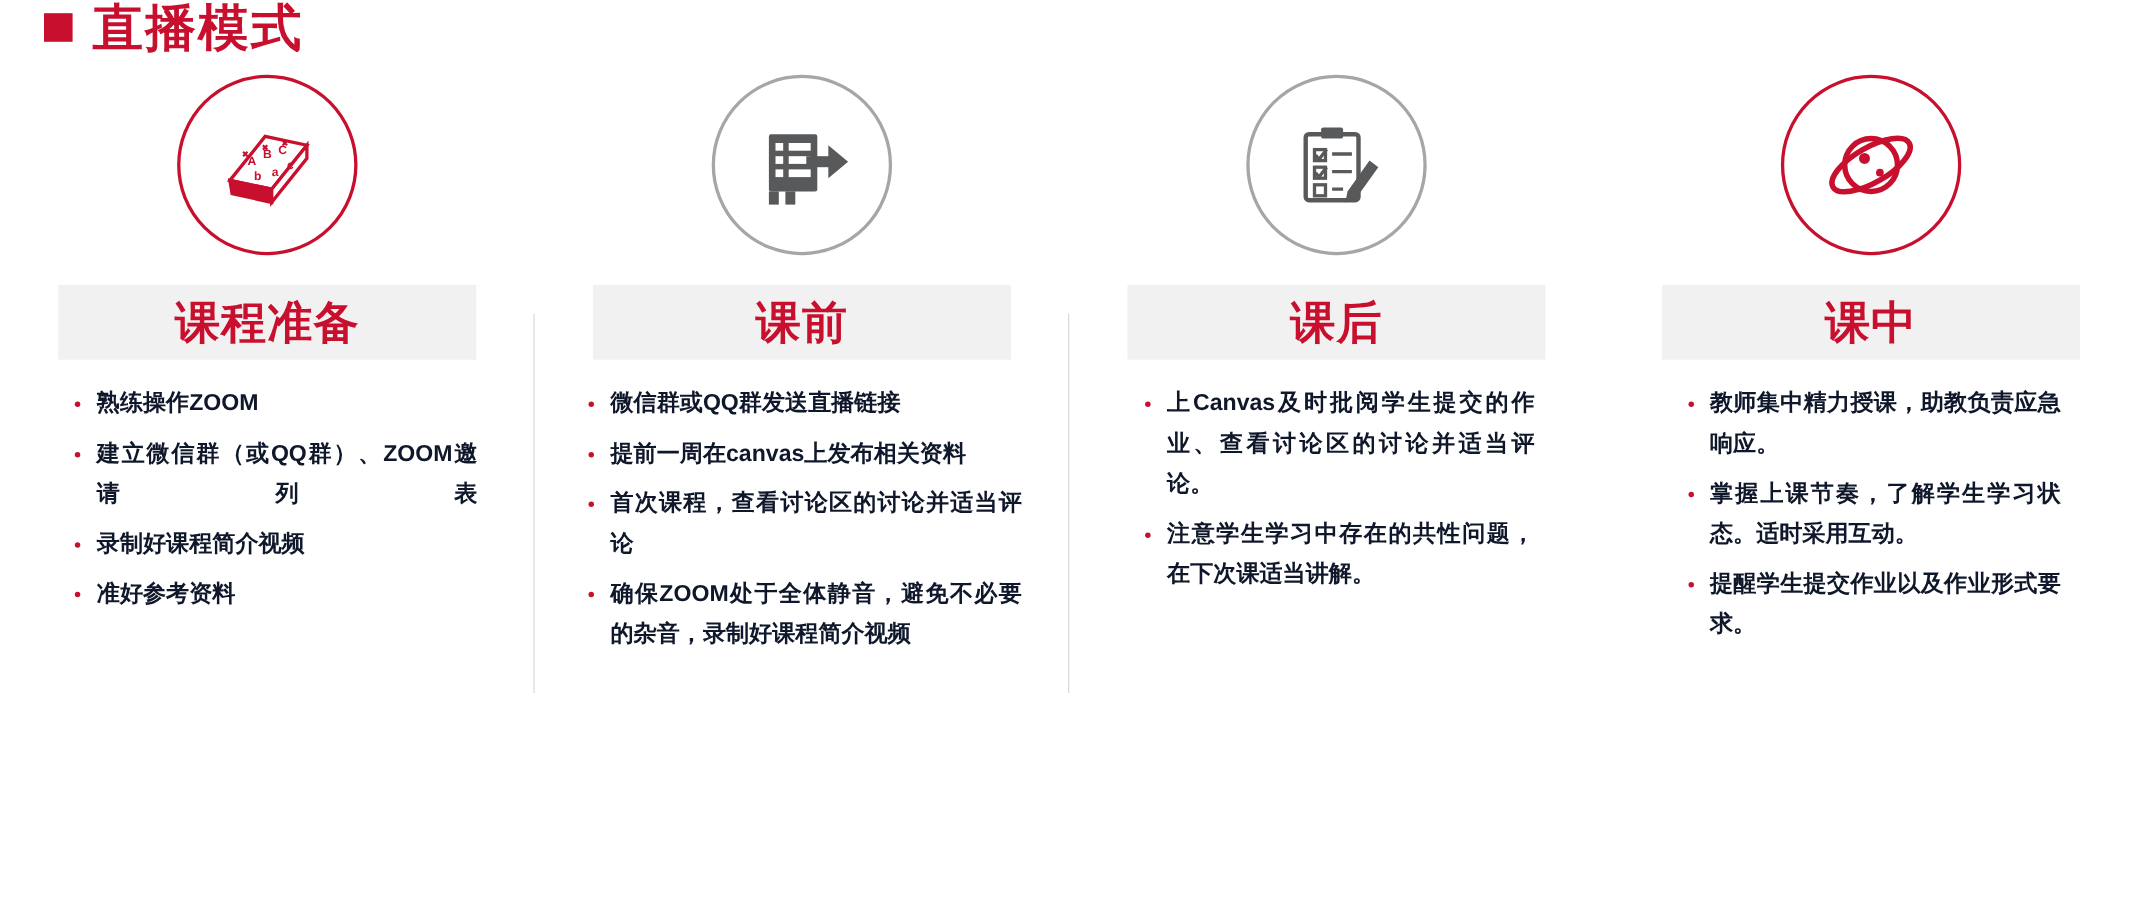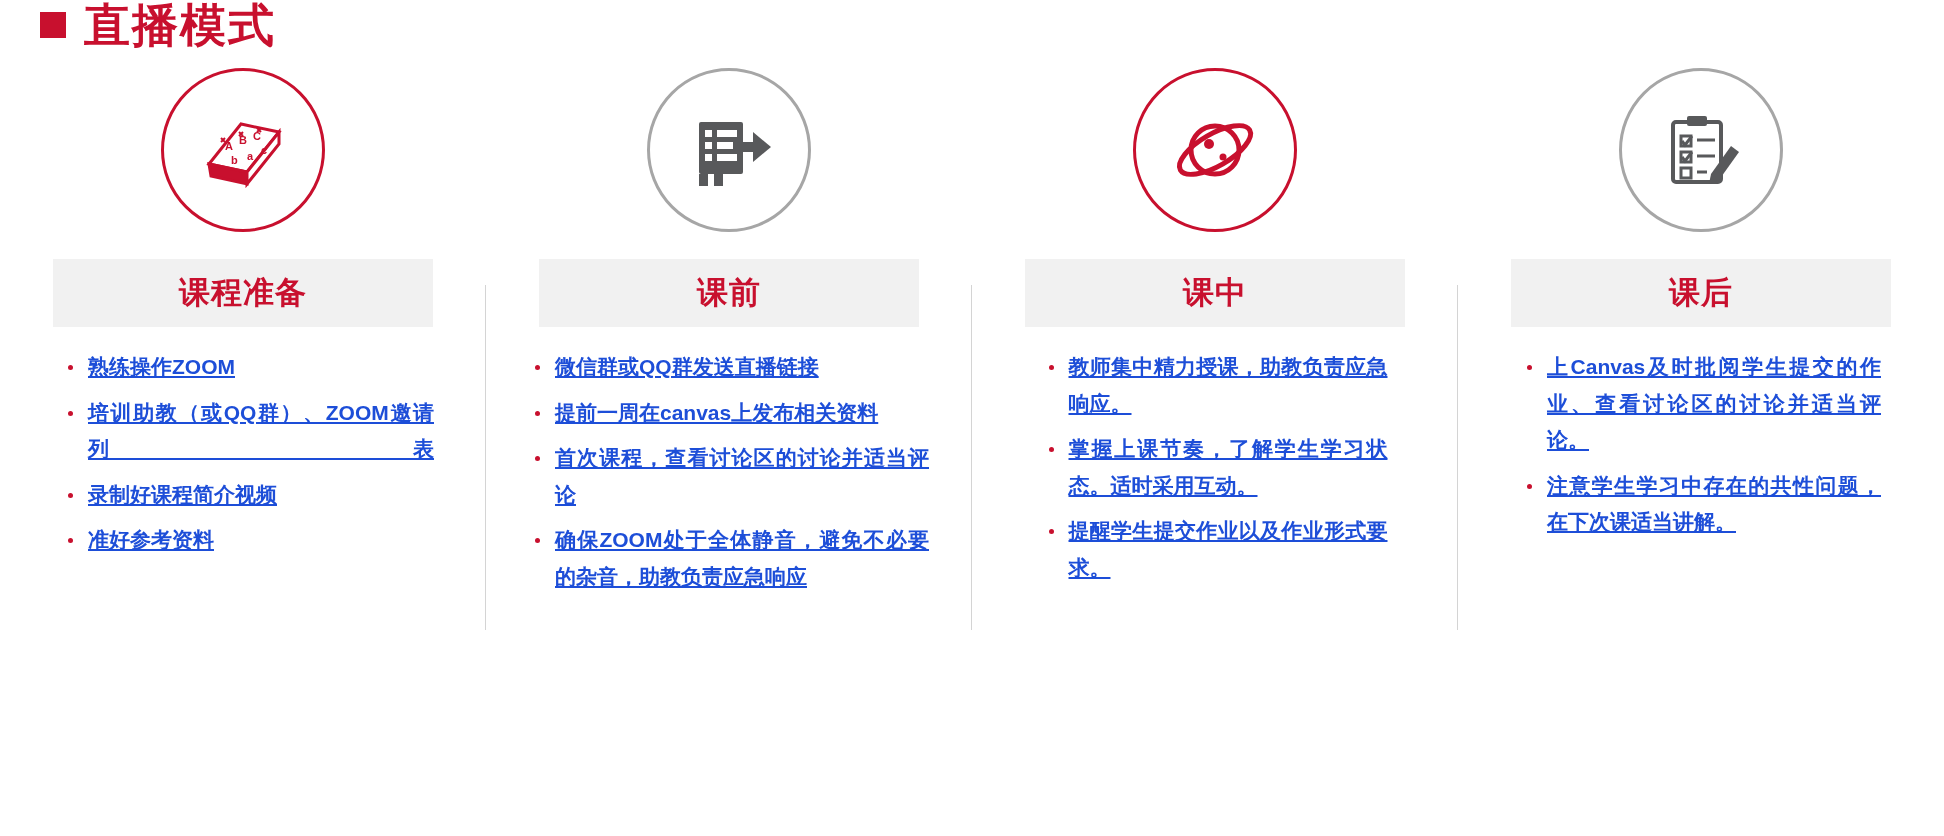--- a/index.html
+++ b/index.html
@@ -91,44 +91,43 @@
   .heading-band {
     margin-top: 27px;
     width: 380px;
     height: 68px;
     background: #f1f1f1;
     display: flex;
     align-items: center;
     justify-content: center;
   }
   .heading-band .heading-text {
-    font-size: 31px;
+    font-size: 41px;
     font-weight: bold;
     color: #c8102e;
     letter-spacing: 1px;
   }
 
   
   ul.bullets {
     list-style: none;
     margin: 22px 0 0 0;
     padding: 0;
     width: 380px;
     box-sizing: border-box;
   }
   ul.bullets li {
     position: relative;
     padding-left: 26px;
     margin-bottom: 9px;
     font-size: 21px;
     line-height: 1.74;
-    color: #1d4ed8;
+    color: #0f172a;
     font-weight: bold;
     text-align: justify;
-    text-decoration: underline;
   }
   ul.bullets li::before {
     content: "";
     position: absolute;
     left: 6px;
     top: 16px;
     width: 5px;
     height: 5px;
     border-radius: 50%;
     background: #c8102e;
@@ -175,21 +174,21 @@
             <path d="M44 30 l4 4 M48 30 l-4 4"></path>
             <path d="M62 26 l4 4 M66 26 l-4 4"></path>
           </g>
         </svg>
       </div>
       <div class="heading-band">
         <span class="heading-text">课程准备</span>
       </div>
       <ul class="bullets">
         <li>熟练操作ZOOM</li>
-        <li class="justify-spread">培训助教（或QQ群）、ZOOM邀请列表</li>
+        <li class="justify-spread">建立微信群（或QQ群）、ZOOM邀请列表</li>
         <li>录制好课程简介视频</li>
         <li>准好参考资料</li>
       </ul>
       <div class="divider"></div>
     </div>
 
     <div class="column col-1">
       <div class="icon-circle grey">
         <svg width="96" height="96" viewBox="0 0 96 96">
           <g fill="#58595b">
@@ -212,41 +211,21 @@
           <rect x="52" y="36" width="30" height="18" fill="none"></rect>
         </svg>
       </div>
       <div class="heading-band">
         <span class="heading-text">课前</span>
       </div>
       <ul class="bullets">
         <li>微信群或QQ群发送直播链接</li>
         <li>提前一周在canvas上发布相关资料</li>
         <li>首次课程，查看讨论区的讨论并适当评论</li>
-        <li>确保ZOOM处于全体静音，避免不必要的杂音，助教负责应急响应</li>
-      </ul>
-      <div class="divider"></div>
-    </div>
-
-    <div class="column col-2">
-      <div class="icon-circle">
-        <svg width="96" height="96" viewBox="0 0 96 96">
-          <circle cx="48" cy="48" r="24" fill="none" stroke="#c8102e" stroke-width="5"></circle>
-          <ellipse cx="48" cy="48" rx="40" ry="16" fill="none" stroke="#c8102e" stroke-width="5" transform="rotate(-30 48 48)"></ellipse>
-          <circle cx="42" cy="42" r="5" fill="#c8102e"></circle>
-          <circle cx="56" cy="55" r="3.5" fill="#c8102e"></circle>
-        </svg>
-      </div>
-      <div class="heading-band">
-        <span class="heading-text">课中</span>
-      </div>
-      <ul class="bullets">
-        <li>教师集中精力授课，助教负责应急响应。</li>
-        <li>掌握上课节奏，了解学生学习状态。适时采用互动。</li>
-        <li>提醒学生提交作业以及作业形式要求。</li>
+        <li>确保ZOOM处于全体静音，避免不必要的杂音，录制好课程简介视频</li>
       </ul>
       <div class="divider"></div>
     </div>
 
     <div class="column col-3">
       <div class="icon-circle grey">
         <svg width="96" height="96" viewBox="0 0 96 96">
           <g fill="none" stroke="#58595b" stroke-width="4">
             <rect x="20" y="20" width="48" height="60" rx="3" fill="#ffffff"></rect>
           </g>
@@ -267,14 +246,34 @@
       <div class="heading-band">
         <span class="heading-text">课后</span>
       </div>
       <ul class="bullets">
         <li>上Canvas及时批阅学生提交的作业、查看讨论区的讨论并适当评论。</li>
         <li>注意学生学习中存在的共性问题，在下次课适当讲解。</li>
       </ul>
 
     </div>
 
+    <div class="column col-2">
+      <div class="icon-circle">
+        <svg width="96" height="96" viewBox="0 0 96 96">
+          <circle cx="48" cy="48" r="24" fill="none" stroke="#c8102e" stroke-width="5"></circle>
+          <ellipse cx="48" cy="48" rx="40" ry="16" fill="none" stroke="#c8102e" stroke-width="5" transform="rotate(-30 48 48)"></ellipse>
+          <circle cx="42" cy="42" r="5" fill="#c8102e"></circle>
+          <circle cx="56" cy="55" r="3.5" fill="#c8102e"></circle>
+        </svg>
+      </div>
+      <div class="heading-band">
+        <span class="heading-text">课中</span>
+      </div>
+      <ul class="bullets">
+        <li>教师集中精力授课，助教负责应急响应。</li>
+        <li>掌握上课节奏，了解学生学习状态。适时采用互动。</li>
+        <li>提醒学生提交作业以及作业形式要求。</li>
+      </ul>
+      <div class="divider"></div>
+    </div>
+
   </div>
 </div>
 
 </body></html>

